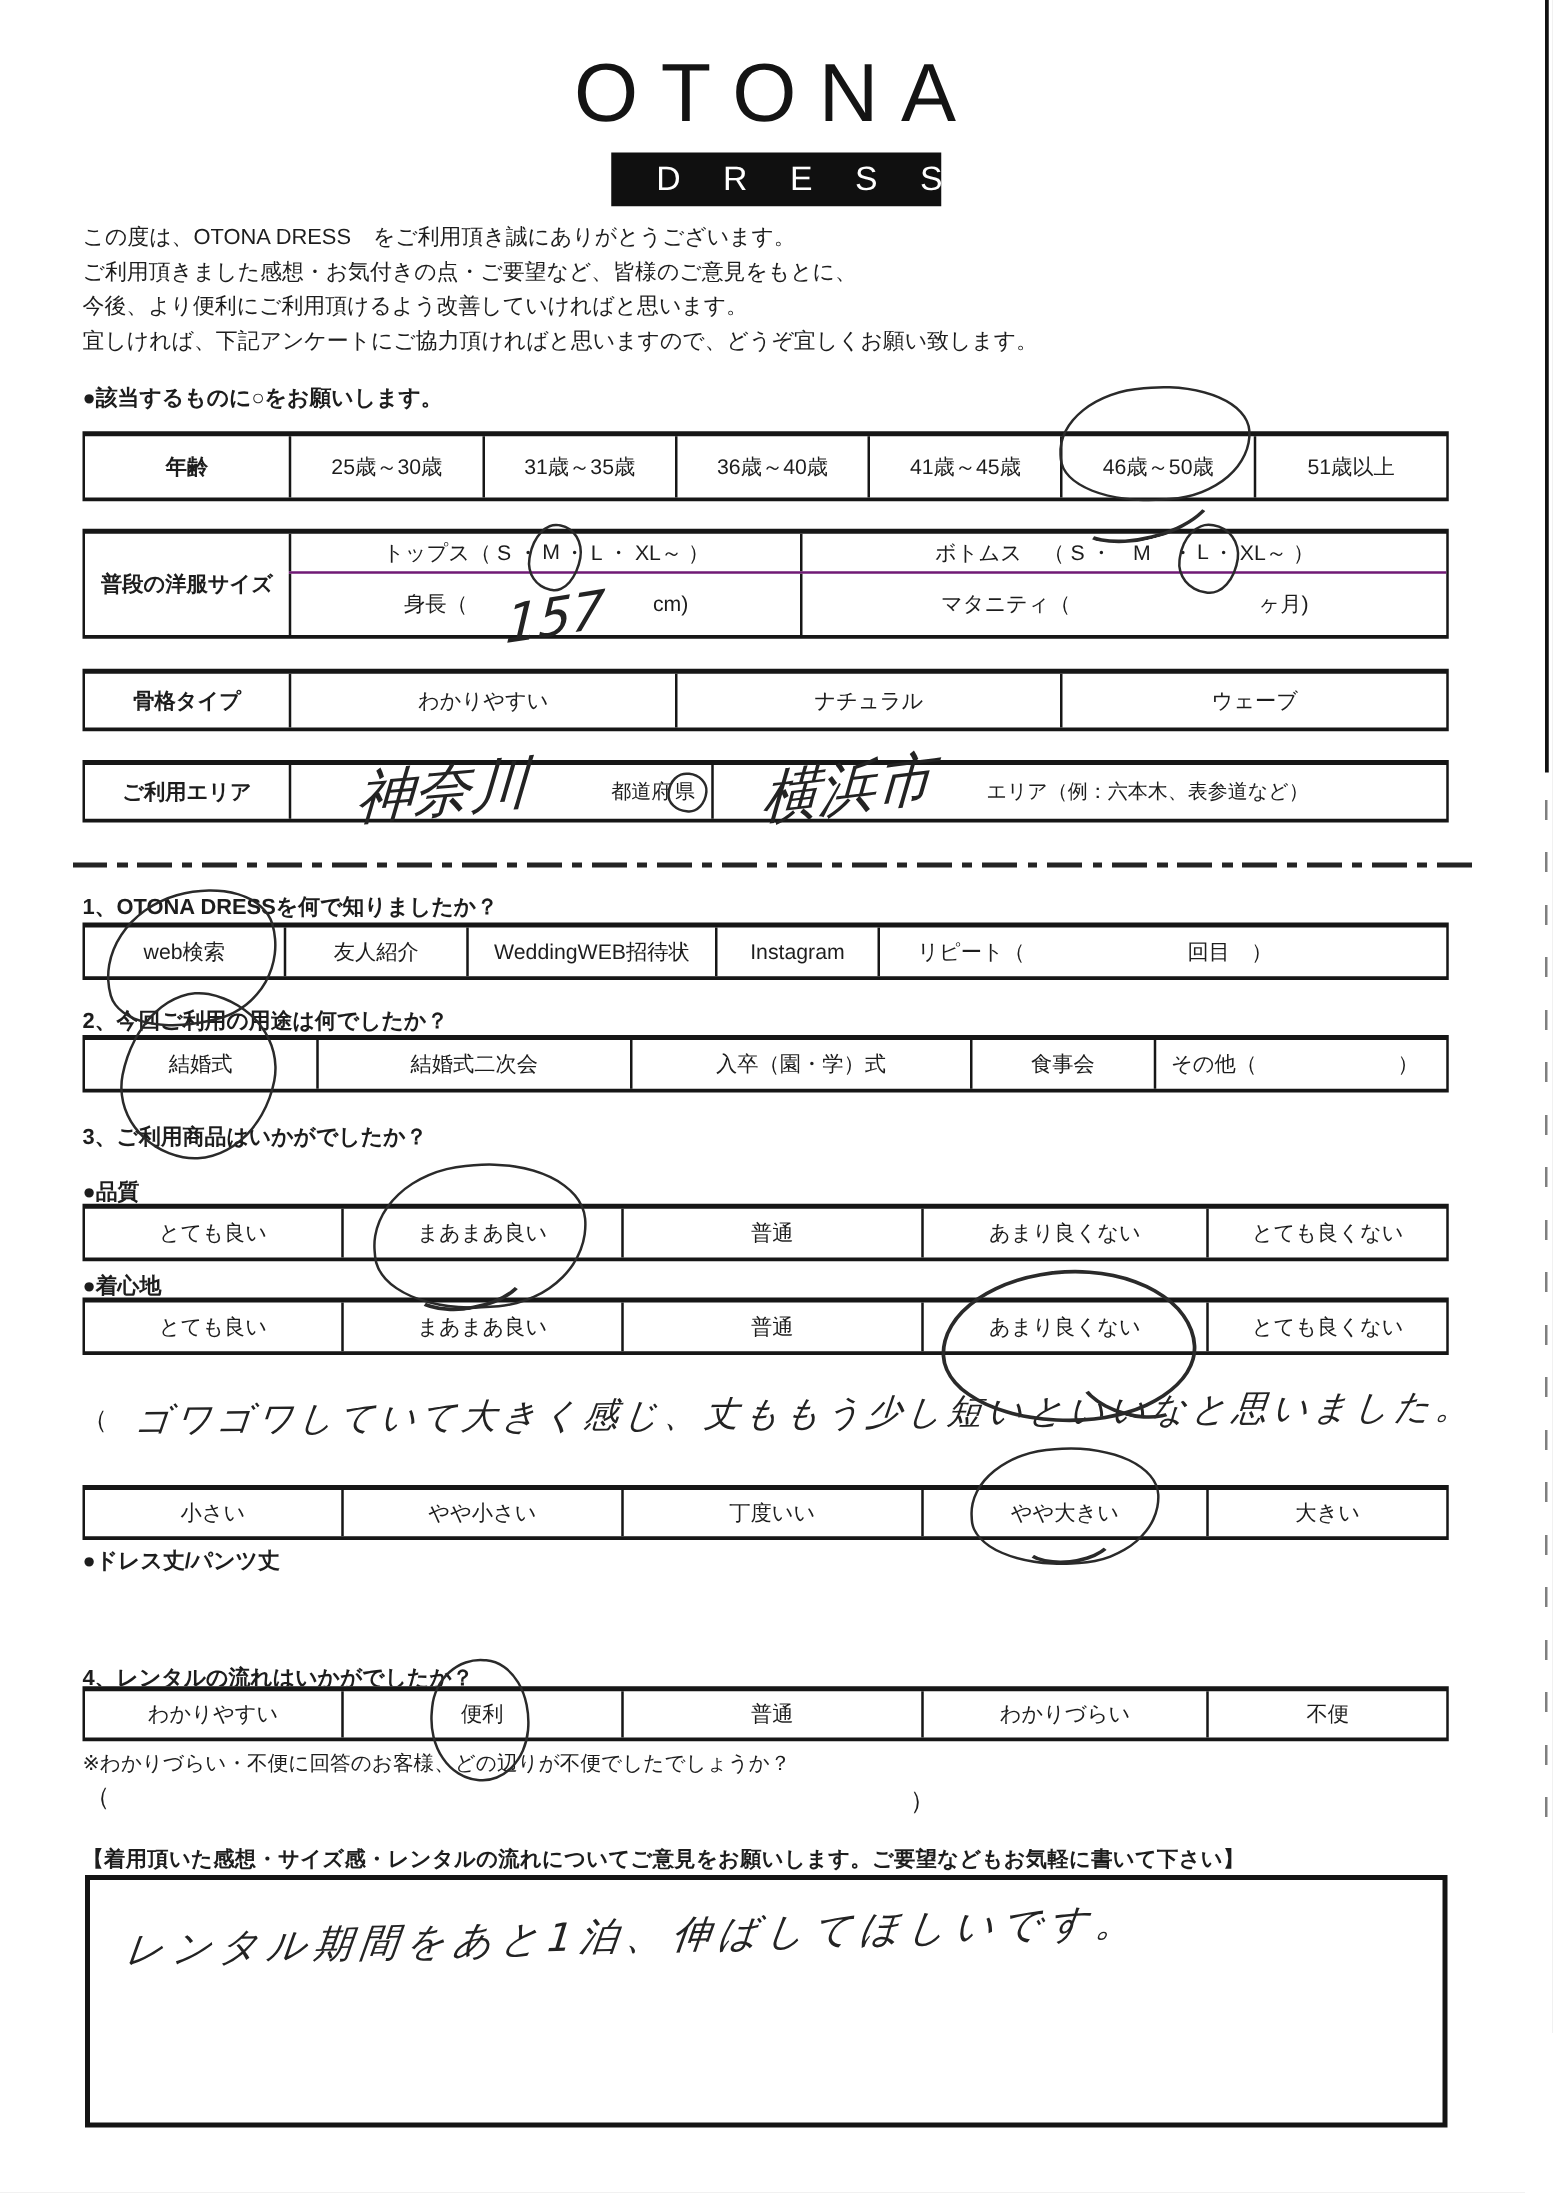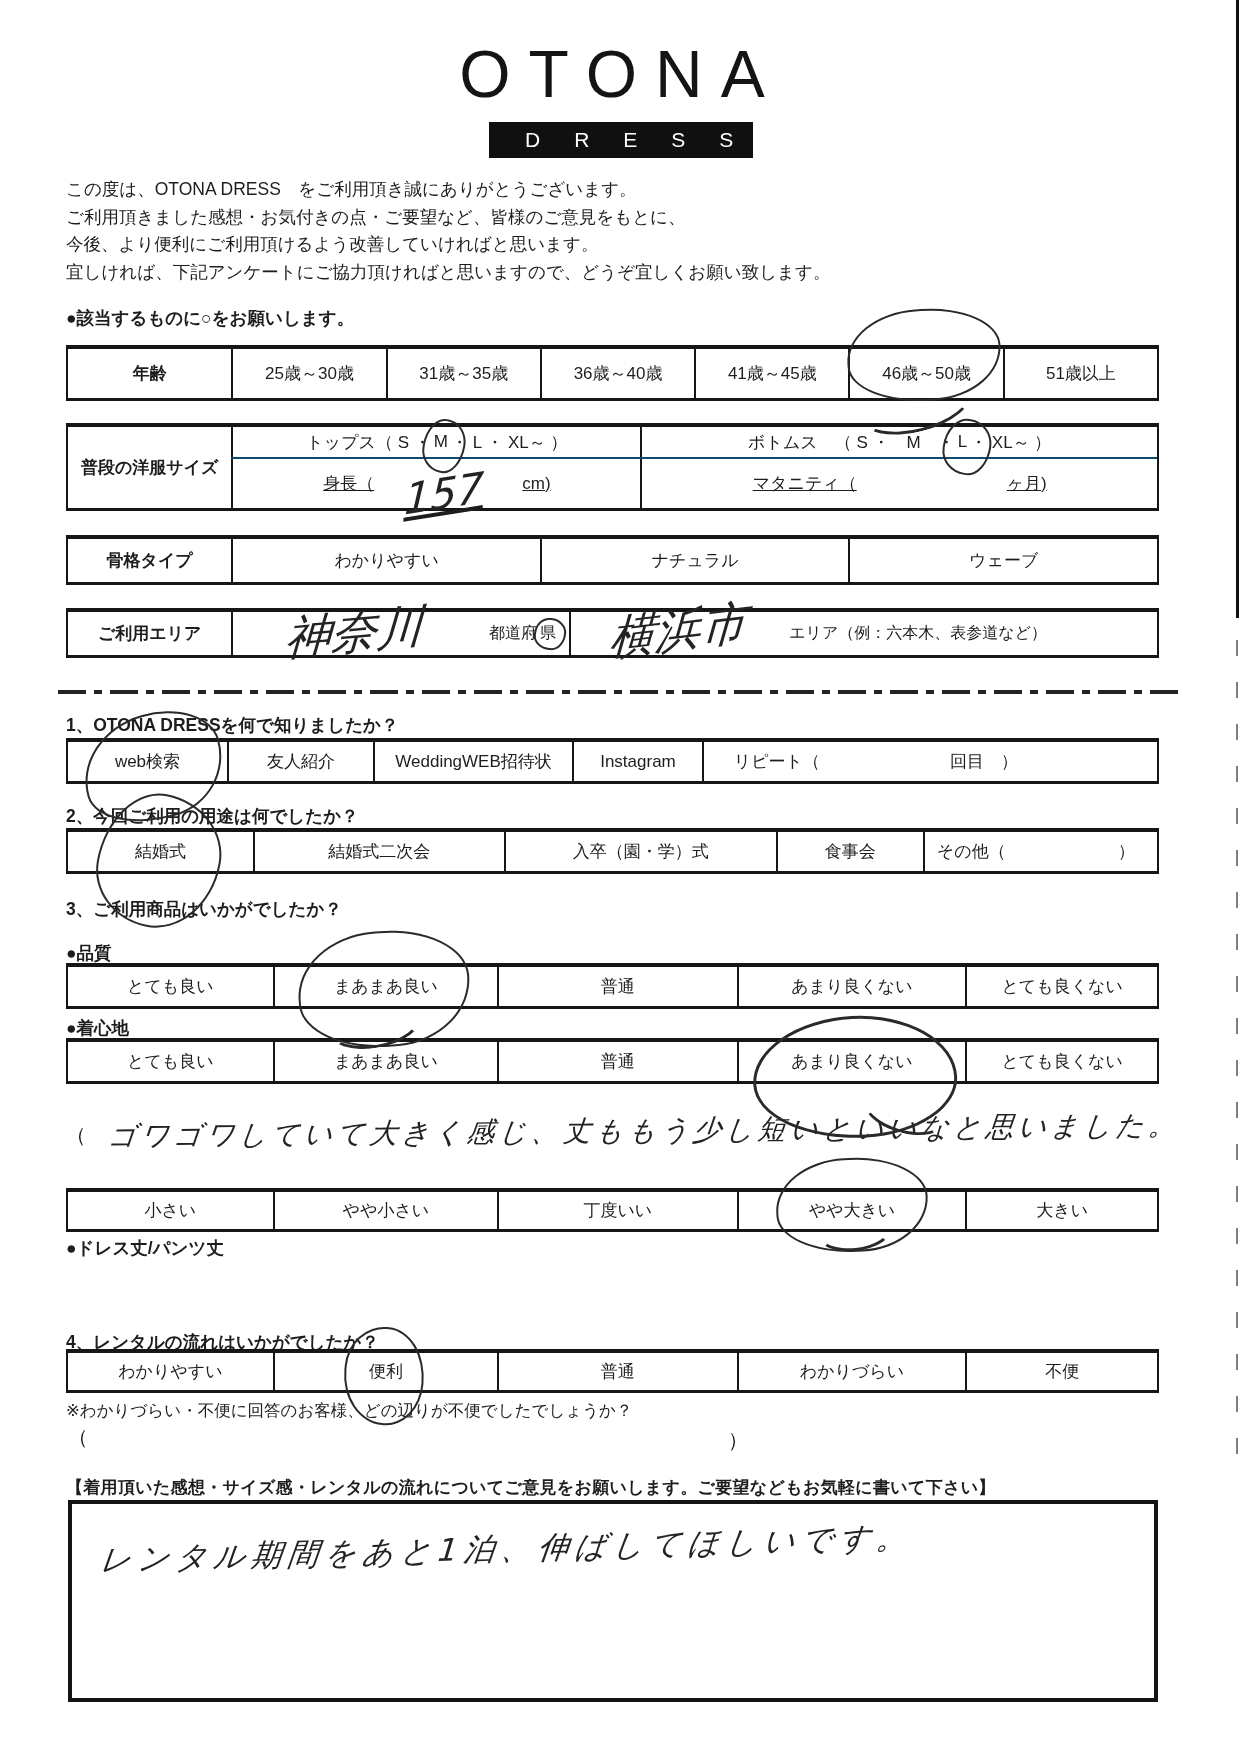--- a/index.html
+++ b/index.html
@@ -2,36 +2,36 @@
 <html><head>
 <meta charset="utf-8">
 <style>
   html,body{margin:0;padding:0;background:#e8e8e8;}
   .page{position:relative;width:1242px;height:1754px;background:#ffffff;overflow:hidden;
         font-family:"Liberation Sans","DejaVu Sans",sans-serif;color:#1d1d1d;}
   
   .logo-title{position:absolute;top:36px;left:50%;transform:translateX(-50%);
         font-size:66px;font-weight:400;letter-spacing:18px;color:#141414;white-space:nowrap;}
   .logo-bar{position:absolute;top:122px;left:50%;transform:translateX(-50%);
-        background:#101010;color:#fff;font-size:21px;letter-spacing:34px;
+        background:#101010;color:#fff;font-size:27px;letter-spacing:34px;
         padding:6px 0 6px 36px;width:228px;text-align:left;white-space:nowrap;}
   
   .intro{position:absolute;left:66px;top:176px;font-size:17.5px;line-height:27.5px;white-space:nowrap;}
   .bold-line{position:absolute;left:66px;font-weight:bold;font-size:17.5px;white-space:nowrap;}
   
   .tbl{position:absolute;left:66px;width:1093px;display:flex;box-sizing:border-box;
        border:2px solid #161616;border-top-width:4px;border-bottom-width:3px;background:#fff;}
   .cell{display:flex;align-items:center;justify-content:center;font-size:17px;
         position:relative;box-sizing:border-box;white-space:nowrap;}
   .cell + .cell{border-left:2px solid #161616;}
   .bl{border-left:2px solid #161616;}
   .hdr{font-weight:bold;}
   .col{display:flex;flex-direction:column;flex:1;}
   .row{display:flex;flex:1;}
-  .row + .row{border-top:2px solid #0c4a6e;text-decoration:underline;}
+  .row + .row{border-top:2px solid #701a75;}
   
   .hc{position:absolute;border:2.5px solid #2a2a2a;z-index:3;pointer-events:none;
       border-radius:48% 52% 46% 54% / 56% 46% 58% 44%;}
   .tail{position:absolute;border:3px solid transparent;border-bottom:3px solid #2a2a2a;
       border-radius:50%;z-index:3;pointer-events:none;}
   .cw{position:relative;display:inline-block;padding:0 3px;}
   
   .hand{font-family:"DejaVu Sans",sans-serif;font-style:italic;color:#232323;
         white-space:nowrap;z-index:2;}
   .dash-div{position:absolute;left:58px;width:1124px;height:3.5px;

